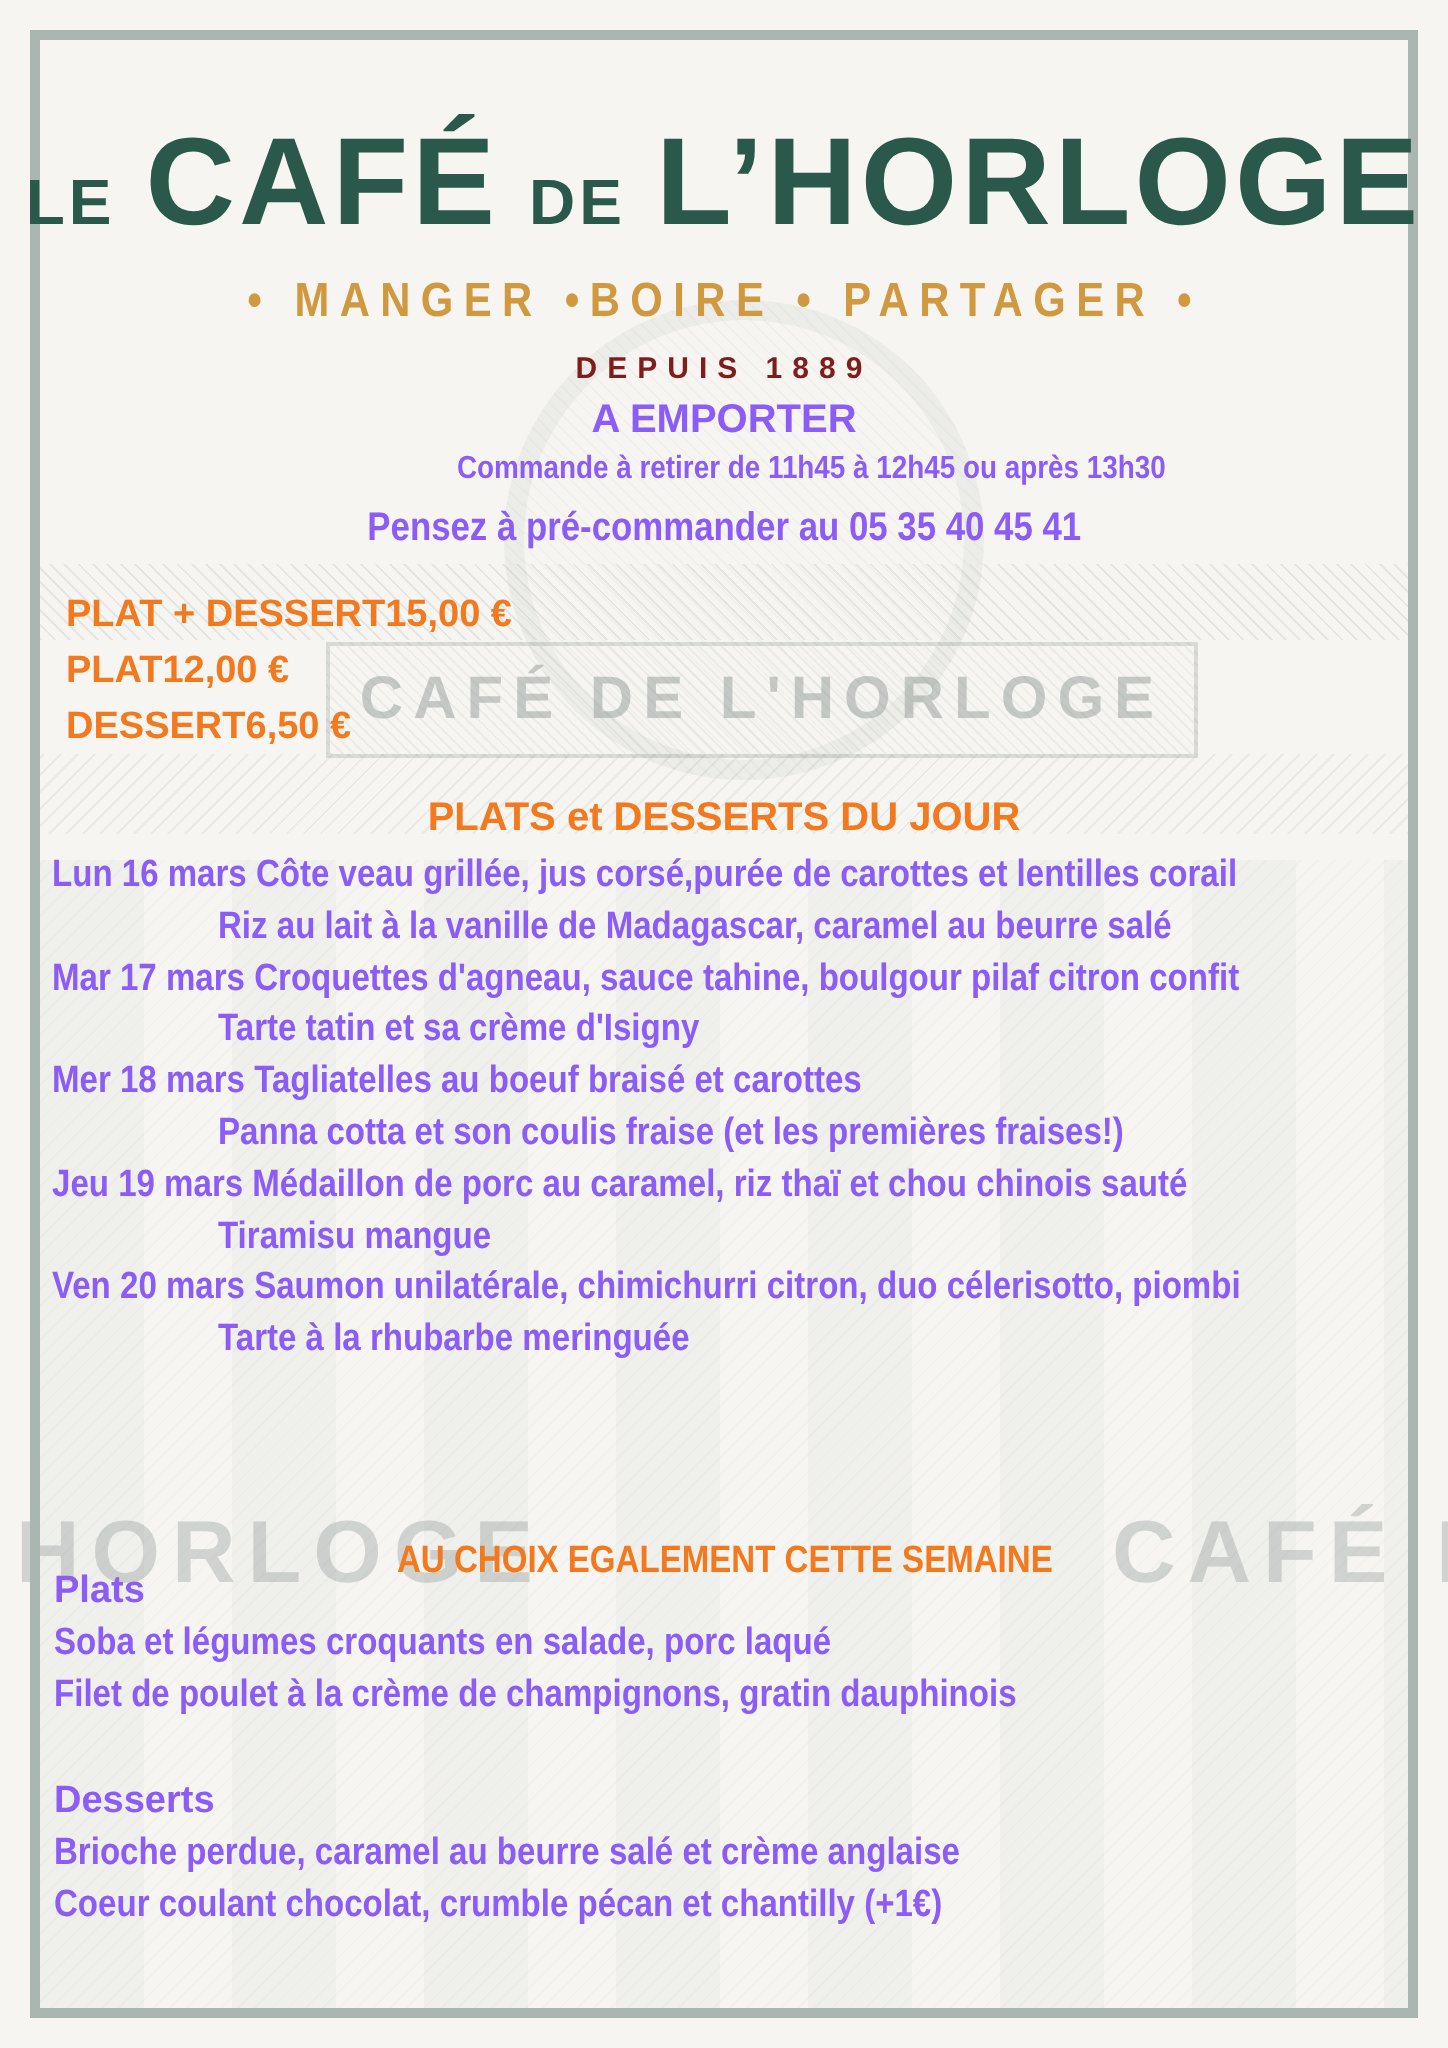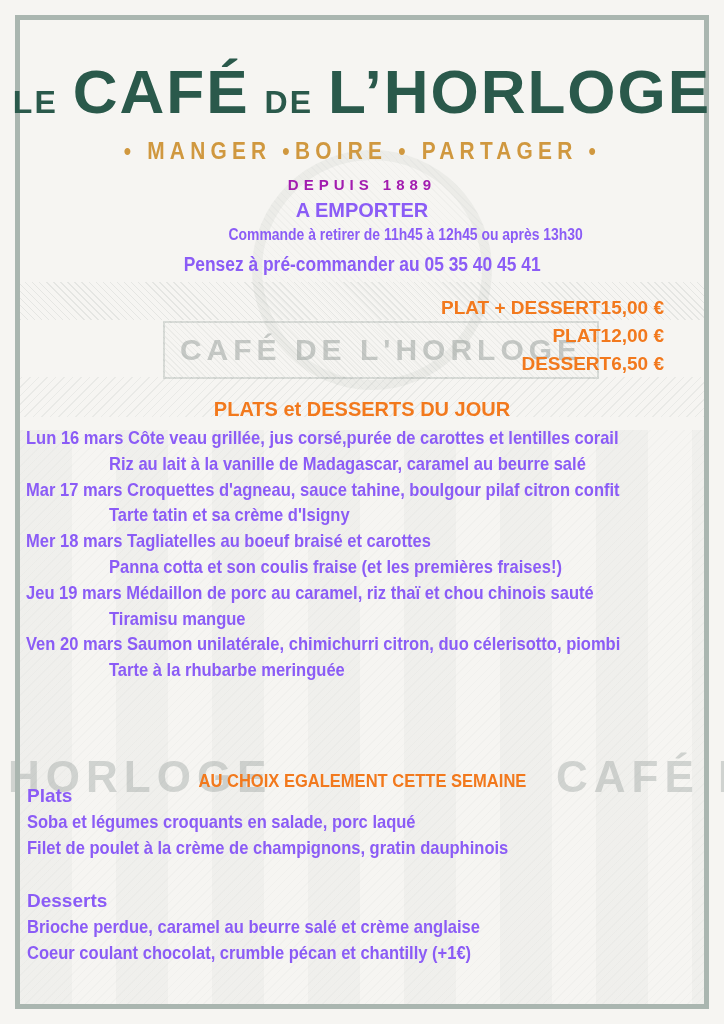--- a/index.html
+++ b/index.html
@@ -49,28 +49,28 @@
   .abs{position:absolute;left:0;width:100%;text-align:center;}
   .fit{display:inline-block;transform:scaleX(.87);white-space:nowrap;}
   .fitL{display:inline-block;transform:scaleX(.87);transform-origin:0 50%;white-space:nowrap;}
   .logo-row{
     top:56px;display:flex;justify-content:center;align-items:baseline;gap:15px;
     color:#2a594b;font-weight:bold;letter-spacing:2px;
   }
   .logo-sm{font-size:32px;}
   .logo-lg{font-size:62px;}
   .tagline{top:137px;font-size:24px;font-weight:600;letter-spacing:6px;color:#d0983f;}
-  .since{top:176px;font-size:15px;font-weight:600;letter-spacing:5px;color:#a21caf;}
+  .since{top:176px;font-size:15px;font-weight:600;letter-spacing:5px;color:#7f1d1d;}
   .green{color:#8b5cf6;font-weight:bold;}
   .orange{color:#f2791d;font-weight:bold;}
   .takeaway-title{top:199px;font-size:20px;}
   .takeaway-l1{top:226px;font-size:16px;padding-left:44px;}
   .takeaway-l2{top:253px;font-size:20px;}
   .prices{position:absolute;left:33px;right:60px;top:297px;}
-  .price-row{display:flex;justify-content:flex-end;font-size:19px;height:28px;}
+  .price-row{display:flex;justify-content:flex-start;font-size:19px;height:28px;}
   .daily-title{top:398px;font-size:20px;}
   .menu{position:absolute;left:26px;top:425px;right:16px;}
   .mline{font-size:19px;line-height:25.8px;height:25.8px;}
   .mline.indent{padding-left:83px;}
   .weekly-title{top:770px;font-size:19px;}
   .weekly{position:absolute;left:27px;top:783px;right:16px;}
   .wline{font-size:19px;line-height:26px;height:26px;}
   .group-desserts{margin-top:27px;}
 </style>
 </head>

